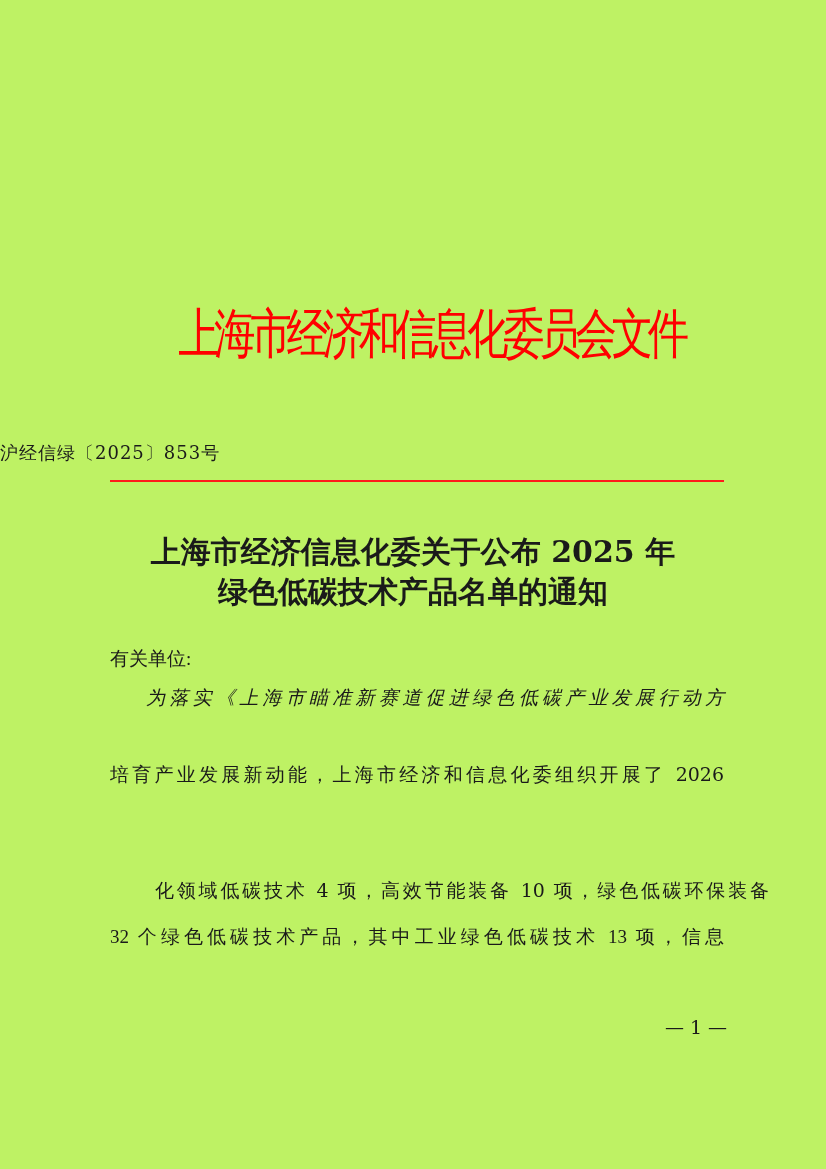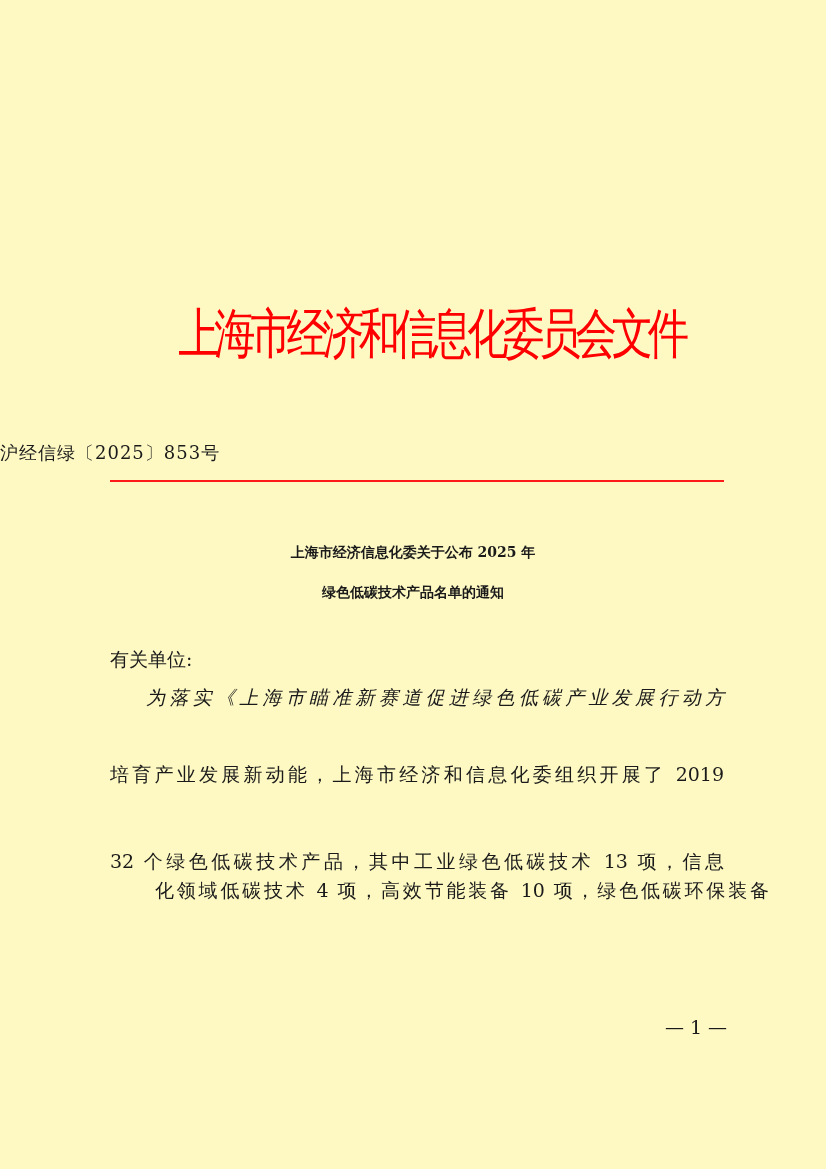--- a/index.html
+++ b/index.html
@@ -12,21 +12,21 @@
       height: 1169px;
       position: relative;
       overflow: hidden;
       font-family: "DejaVu Serif", "Liberation Serif", serif;
       color: #1a1a1a;
     }
     .page {
       position: absolute;
       left: 0; top: 0;
       width: 826px; height: 1169px;
-      background: #fef9c3;
+      background: #bef264;
     }
     .red-head {
       position: absolute;
       left: 140px;
       top: 296px;
       width: 546px;
       height: 74px;
       text-align: center;
       color: #ff0000;
       font-family: "DejaVu Serif", "Liberation Serif", serif;
@@ -54,41 +54,41 @@
       top: 480px;
       width: 614px;
       height: 2px;
       background: #ff1a1a;
     }
     .title {
       position: absolute;
       left: 0;
       width: 826px;
       text-align: center;
-      font-size: 14px;
+      font-size: 30px;
       font-weight: bold;
       line-height: 30px;
       color: #1a1a1a;
       white-space: nowrap;
     }
     .title.l1 { top: 537px; }
     .title.l2 { top: 577px; }
     .body-line {
       position: absolute;
       left: 110px;
       width: 614px;
       font-size: 19px;
       line-height: 26px;
       color: #1a1a1a;
       white-space: nowrap;
       text-align: justify;
       text-align-last: justify;
     }
     .body-line.indent { left: 146px; width: 578px; }
-    .body-line.last { text-align-last: left; }
+    .body-line.last { text-align-last: left; font-family: Liberation Serif, serif; }
     .page-number {
       position: absolute;
       left: 656px;
       top: 1014px;
       width: 80px;
       font-size: 19px;
       line-height: 26px;
       text-align: center;
       color: #1a1a1a;
       white-space: nowrap;
@@ -104,19 +104,19 @@
   <div class="doc-number">沪经信绿〔2025〕853号</div>
 
   <div class="red-rule"></div>
 
   <div class="title l1">上海市经济信息化委关于公布 2025 年</div>
   <div class="title l2">绿色低碳技术产品名单的通知</div>
 
   <div class="body-line last" style="top:646px;">有关单位:</div>
 
   <div class="body-line indent" style="top:684px;font-style:italic;">为落实《上海市瞄准新赛道促进绿色低碳产业发展行动方</div>
-  <div class="body-line" style="top:761px;">培育产业发展新动能，上海市经济和信息化委组织开展了 2019</div>
-  <div class="body-line" style="top:848px;">32 个绿色低碳技术产品，其中工业绿色低碳技术 13 项，信息</div>
+  <div class="body-line" style="top:761px;">培育产业发展新动能，上海市经济和信息化委组织开展了 2026</div>
+  <div class="body-line" style="top:924px;font-family:Liberation Serif, serif;">32 个绿色低碳技术产品，其中工业绿色低碳技术 13 项，信息</div>
   <div class="body-line" style="top:877px;margin-left:45px;">化领域低碳技术 4 项，高效节能装备 10 项，绿色低碳环保装备</div>
 
   <div class="page-number">— 1 —</div>
 
 </div>
 
 </body></html>

